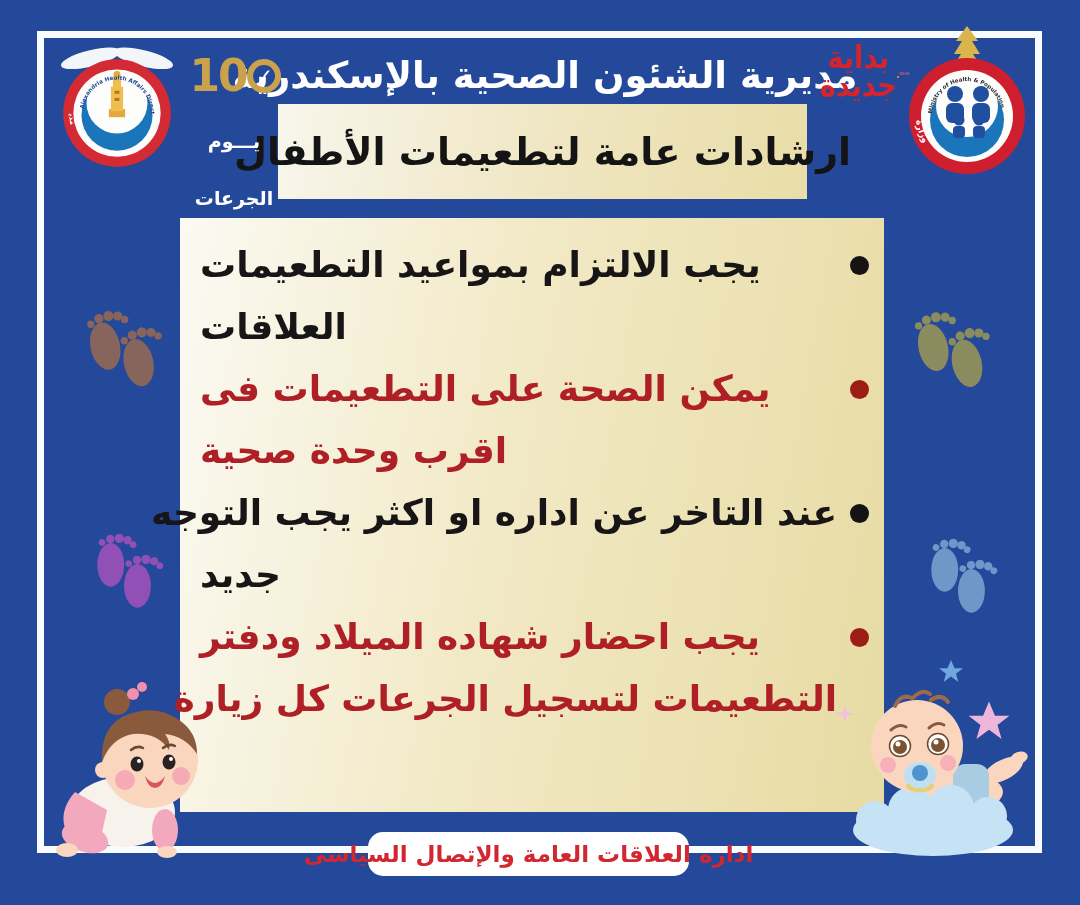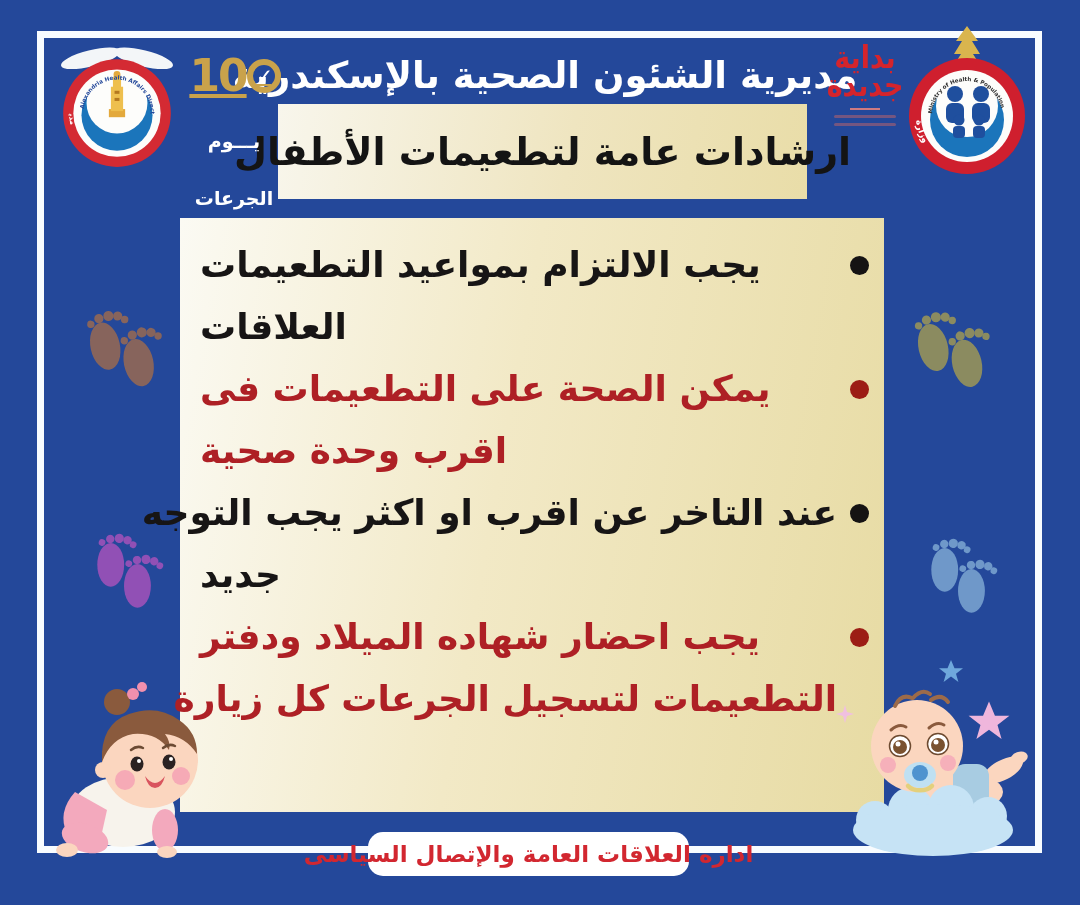--- a/index.html
+++ b/index.html
@@ -14,26 +14,26 @@
   .banner{position:absolute;left:278px;top:104px;width:529px;height:95px;z-index:3;
           background:linear-gradient(100deg,#f8f6ec 0%,#efe5c0 55%,#e9dda8 100%);
           display:flex;align-items:center;justify-content:center;
           color:#141414;font-size:38px;font-weight:700;direction:rtl;white-space:nowrap;}
   
   .logo{position:absolute;z-index:4;}
   .logo-dir{left:57px;top:38px;width:120px;height:132px;}
   .logo-100{left:182px;top:56px;width:104px;height:112px;display:flex;flex-direction:column;
             align-items:center;color:#fff;font-weight:700;}
   .logo-100 .num{display:flex;align-items:center;color:#c9a24b;font-size:44px;font-weight:800;
-                 line-height:40px;letter-spacing:-2px;text-decoration:underline;}
+                 line-height:40px;letter-spacing:-2px;}
   .logo-100 .chk{width:34px;height:34px;border:6px solid #c9a24b;border-radius:50%;box-sizing:border-box;
                  display:flex;align-items:center;justify-content:center;color:#ffffff;font-size:20px;
                  font-weight:800;margin-right:-2px;}
   .logo-100 .w{font-size:19px;line-height:24px;letter-spacing:1px;margin-top:33px;}
-  .logo-bedaya{left:820px;top:46px;width:90px;display:flex;flex-direction:column;align-items:center;}
+  .logo-bedaya{left:820px;top:46px;width:90px;display:flex;flex-direction:row;align-items:center;}
   .logo-bedaya .cal{color:#d5242c;font-size:27px;font-weight:800;line-height:25px;letter-spacing:-1px;
                     direction:rtl;text-align:center;transform:scaleY(1.15);}
   .logo-bedaya .rule{width:30px;height:2px;background:#cf7a81;margin-top:12px;}
   .logo-bedaya .cap{width:62px;height:3px;background:#b8626c;opacity:.55;margin-top:5px;border-radius:2px;}
   .logo-min{left:896px;top:24px;width:142px;height:156px;}
   
   .card{position:absolute;left:180px;top:218px;width:704px;height:594px;z-index:2;
         background:linear-gradient(100deg,#fbfaf3 0%,#f2e9c6 45%,#e7dba3 100%);
         box-sizing:border-box;padding:16px 13px 0 20px;direction:rtl;}
   .item{position:relative;padding-right:34px;}
@@ -178,21 +178,21 @@
       <div class="line">يجب الالتزام بمواعيد التطعيمات</div>
       <div class="line">العلاقات</div>
     </div>
     <div class="item red">
       <span class="dot"></span>
       <div class="line">يمكن الصحة على التطعيمات فى</div>
       <div class="line">اقرب وحدة صحية</div>
     </div>
     <div class="item black">
       <span class="dot"></span>
-      <div class="line">عند التاخر عن اقرب او اكثر يجب التوجه</div>
+      <div class="line">عند التاخر عن اداره او اكثر يجب التوجه</div>
       <div class="line">جديد</div>
     </div>
     <div class="item red">
       <span class="dot"></span>
       <div class="line">يجب احضار شهاده الميلاد ودفتر</div>
       <div class="line">التطعيمات لتسجيل الجرعات كل زيارة</div>
     </div>
   </div>
 
   <svg class="baby" style="left:45px;top:662px" width="170" height="200" viewBox="0 0 170 200">

